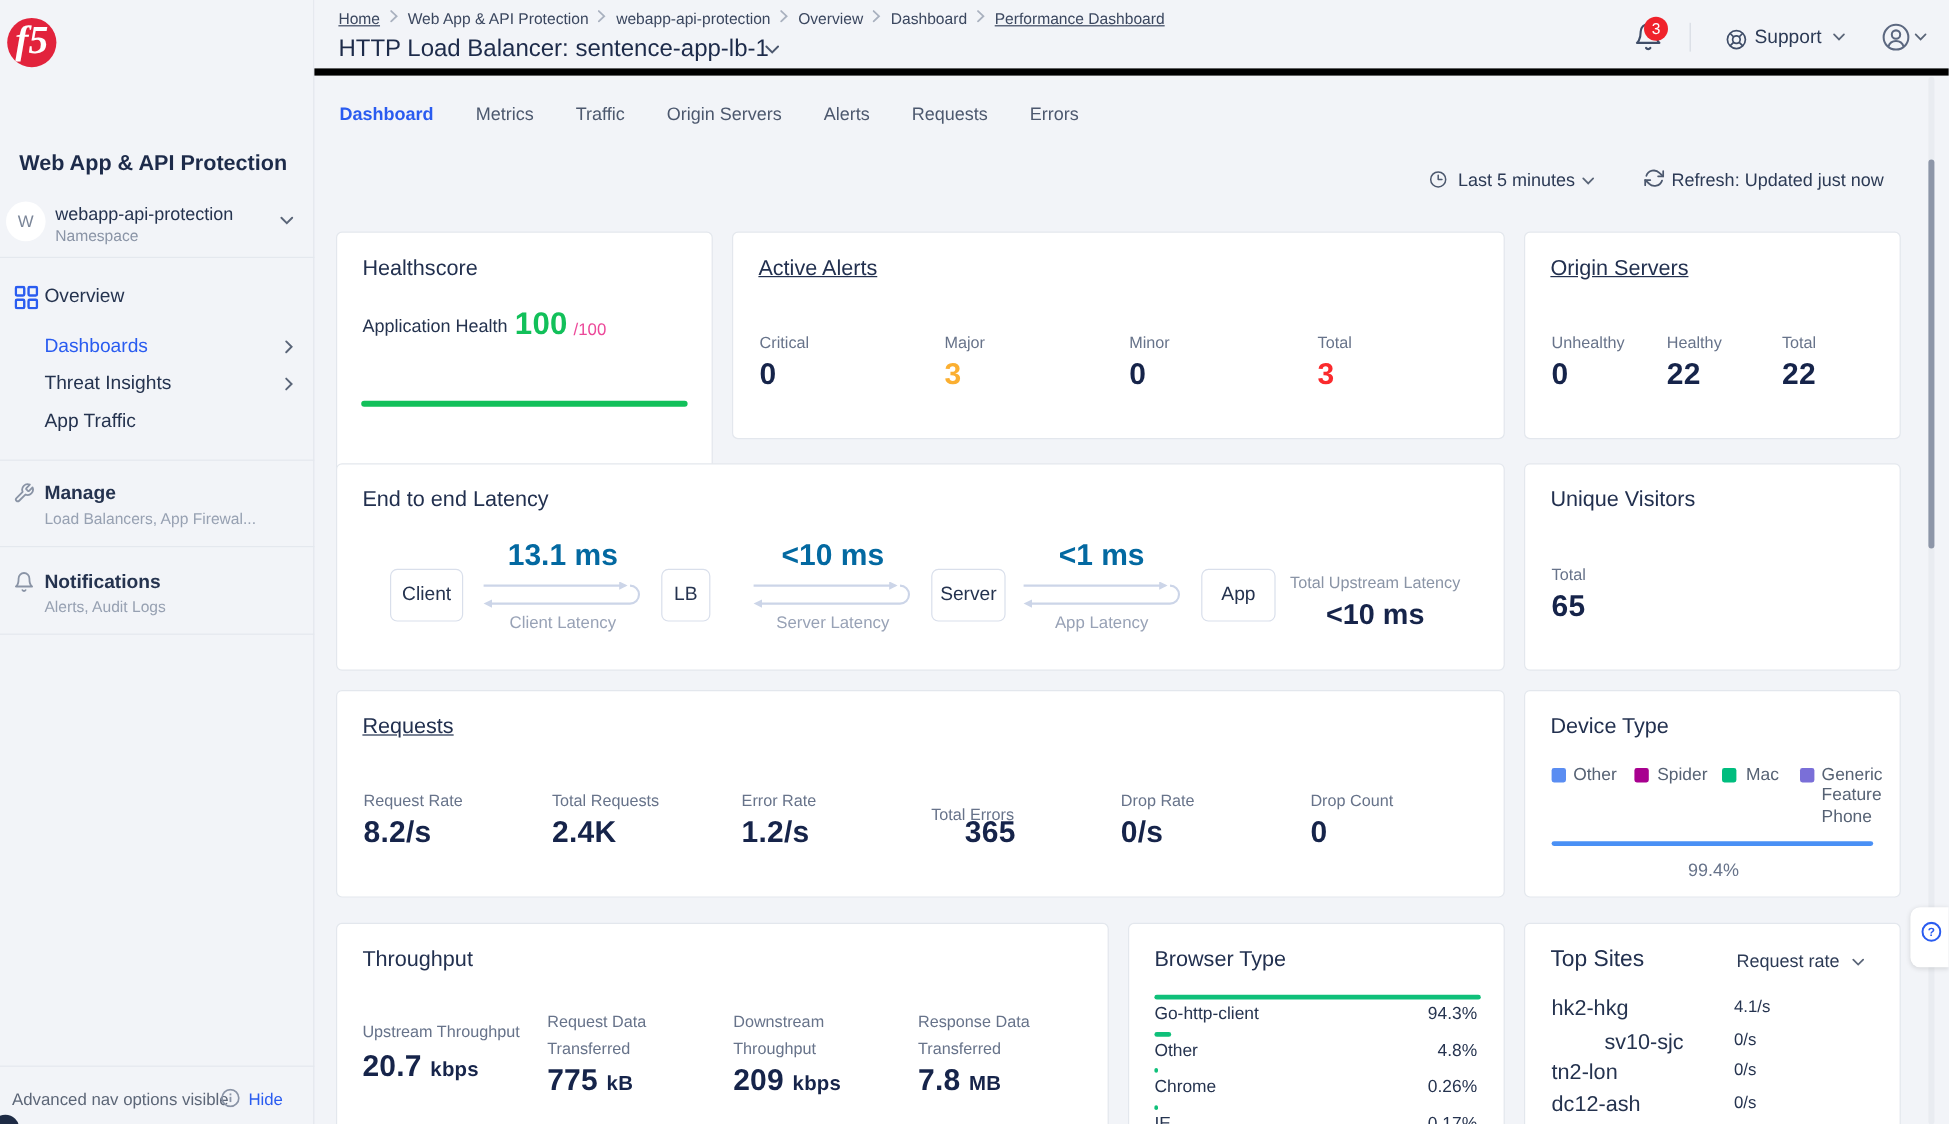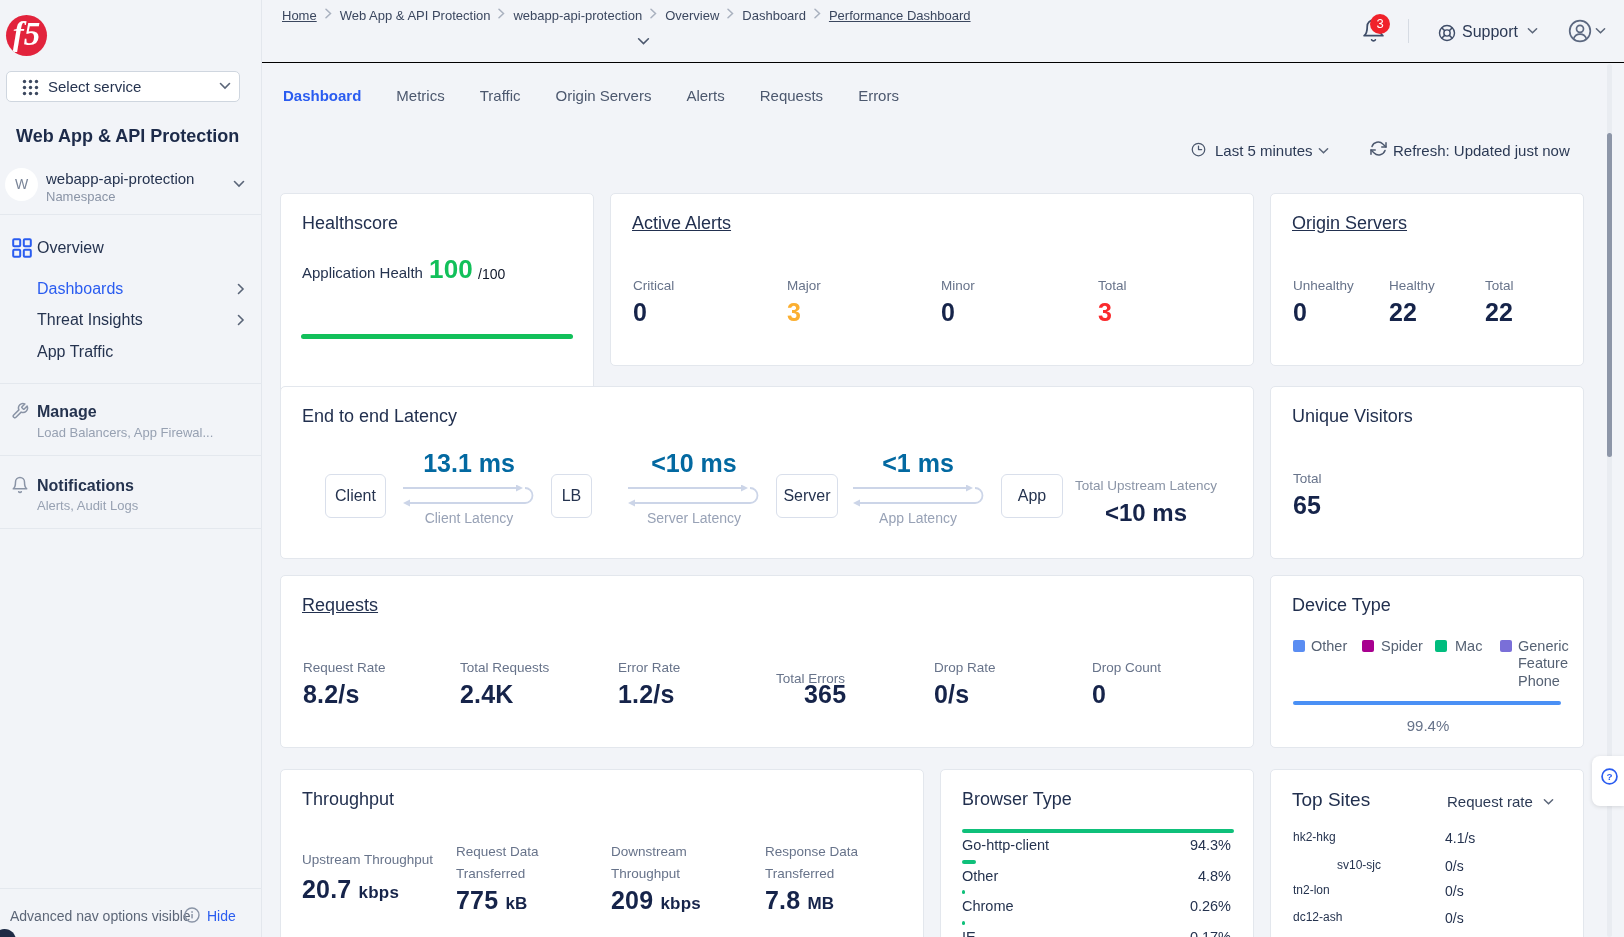--- a/index.html
+++ b/index.html
@@ -13,21 +13,21 @@
 #selsvc .txt { position:absolute; left:41px; top:6px; font-size:15px; color:#25334f; }
 .navtitle { position:absolute; left:16px; top:126px; font-size:18px; font-weight:bold; color:#1d2b4a; }
 #nsava { position:absolute; left:5px; top:168px; width:33px; height:33px; border-radius:50%; background:#ffffff; color:#7a8598; font-size:14px; text-align:center; line-height:33px; }
 #nsname { position:absolute; left:46px; top:170px; font-size:15px; color:#25334f; }
 #nssub  { position:absolute; left:46px; top:189px; font-size:13px; color:#8a94a6; }
 .sep { position:absolute; left:0; width:262px; height:1px; background:#e4e8ee; }
 .navrow { position:absolute; font-size:16px; color:#25334f; }
 .navsub { position:absolute; font-size:13px; color:#97a1b2; }
 .blue { color:#2a5cf0; }
 
-#header { position:absolute; left:262px; top:0; width:1362px; height:63px; background:#f2f4f8; border-bottom:1px solid #000000; }
+#header { position:absolute; left:262px; top:0; width:1362px; height:63px; background:#f2f4f8; border-bottom:6px solid #000000; }
 #crumbs { position:absolute; left:20px; top:8px; font-size:13px; color:#3b475f; white-space:nowrap; }
 #crumbs svg { margin:0 8px; vertical-align:1px; }
 #crumbs .und { text-decoration:underline; }
 #pagetitle { position:absolute; left:20px; top:30px; font-size:20px; font-weight:500; color:#1d2b4a; }
 
 #tabs { position:absolute; left:283px; top:87px; font-size:15px; color:#4c586e; }
 #tabs span { margin-right:35px; }
 #tabs .active { color:#2a5cf0; font-weight:bold; }
 
 .toolbar { position:absolute; top:142px; font-size:15px; color:#2c3a55; }
@@ -44,51 +44,32 @@
 
 .lbox { position:absolute; top:87px; height:44px; border:1px solid #d9dfeb; border-radius:6px; background:#fff; font-size:16px; color:#25334f; text-align:center; line-height:42px; }
 .lval { position:absolute; top:62px; font-size:25px; font-weight:bold; color:#0369a1; text-align:center; }
 .llab { position:absolute; top:123px; font-size:14px; color:#98a2b6; text-align:center; }
 .larrow { position:absolute; top:98px; }
 
 .brow-bar { position:absolute; left:21px; height:4px; background:#0fc07a; border-radius:2px; }
 .brow-name { position:absolute; left:21px; font-size:14.5px; color:#25334f; }
 .brow-pct { position:absolute; right:22px; font-size:14.5px; color:#25334f; }
 
-.site-name { position:absolute; left:22px; font-size:12px; color:#25334f; }
+.site-name { position:absolute; left:22px; font-size:18px; color:#25334f; }
 .site-val { position:absolute; left:174px; font-size:14px; color:#25334f; }
 
 #scrolltrack { position:absolute; left:1607px; top:64px; width:5px; height:873px; background:#e9ecf1; border-radius:3px; }
 #scrollthumb { position:absolute; left:1607px; top:133px; width:5px; height:324px; background:#8d96a8; border-radius:3px; }
 #helpbtn { position:absolute; left:1592px; top:756px; width:32px; height:50px; background:#fff; border-radius:8px 0 0 8px; box-shadow:0 1px 4px rgba(0,0,0,0.12); }
 </style>
 </head>
 <body>
 
 <div id="sidebar">
   <div id="logo">f5</div>
-  <div id="selsvc">
-    <svg class="abs" style="left:15px;top:7px" width="17" height="17" viewBox="0 0 17 17">
-      <g fill="#3c485f">
-          <circle cx="2.5" cy="2.5" r="1.7"></circle>
-          <circle cx="8.5" cy="2.5" r="1.7"></circle>
-          <circle cx="14.5" cy="2.5" r="1.7"></circle>
-          <circle cx="2.5" cy="8.5" r="1.7"></circle>
-          <circle cx="8.5" cy="8.5" r="1.7"></circle>
-          <circle cx="14.5" cy="8.5" r="1.7"></circle>
-          <circle cx="2.5" cy="14.5" r="1.7"></circle>
-          <circle cx="8.5" cy="14.5" r="1.7"></circle>
-          <circle cx="14.5" cy="14.5" r="1.7"></circle>
-        </g>
-    </svg>
-    <span class="txt">Select service</span>
-    <svg class="abs" style="left:212px;top:10px" width="12" height="8" viewBox="0 0 12 8">
-        <path d="M1.5 1.5 L6 6 L10.5 1.5" stroke="#5a6578" stroke-width="1.6" fill="none" stroke-linecap="round"></path>
-      </svg>
-  </div>
   <div class="navtitle">Web App &amp; API Protection</div>
   <div id="nsava">W</div>
   <div id="nsname">webapp-api-protection</div>
   <div id="nssub">Namespace</div>
   <svg class="abs" style="left:233px;top:180px" width="12" height="8" viewBox="0 0 12 8">
       <path d="M1.5 1.5 L6 6 L10.5 1.5" stroke="#5a6578" stroke-width="1.6" fill="none" stroke-linecap="round"></path>
     </svg>
   <div class="sep" style="top:214px"></div>
 
   <svg class="abs" style="left:12px;top:238px" width="20" height="20" viewBox="0 0 20 20">
@@ -141,20 +122,21 @@
         <path d="M1 1.2 L5.5 5.5 L1 9.8" stroke="#a9b1bf" stroke-width="1.5" fill="none" stroke-linecap="round"></path>
       </svg>Web App &amp; API Protection<svg width="7" height="11" viewBox="0 0 7 11">
         <path d="M1 1.2 L5.5 5.5 L1 9.8" stroke="#a9b1bf" stroke-width="1.5" fill="none" stroke-linecap="round"></path>
       </svg>webapp-api-protection<svg width="7" height="11" viewBox="0 0 7 11">
         <path d="M1 1.2 L5.5 5.5 L1 9.8" stroke="#a9b1bf" stroke-width="1.5" fill="none" stroke-linecap="round"></path>
       </svg>Overview<svg width="7" height="11" viewBox="0 0 7 11">
         <path d="M1 1.2 L5.5 5.5 L1 9.8" stroke="#a9b1bf" stroke-width="1.5" fill="none" stroke-linecap="round"></path>
       </svg>Dashboard<svg width="7" height="11" viewBox="0 0 7 11">
         <path d="M1 1.2 L5.5 5.5 L1 9.8" stroke="#a9b1bf" stroke-width="1.5" fill="none" stroke-linecap="round"></path>
       </svg><span class="und">Performance Dashboard</span></div>
+  <div id="pagetitle">HTTP Load Balancer: sentence-app-lb-1</div>
   <svg class="abs" style="left:375px;top:37px" width="13" height="9" viewBox="0 0 12 8">
       <path d="M1.5 1.5 L6 6 L10.5 1.5" stroke="#4c586e" stroke-width="1.5" fill="none" stroke-linecap="round"></path>
     </svg>
 
   <svg class="abs" style="left:1099px;top:18px" width="25" height="25" viewBox="0 0 24 24">
       <path fill="none" stroke="#3f4d68" stroke-width="1.7" stroke-linecap="round" stroke-linejoin="round" d="M18 8A6 6 0 0 0 6 8c0 7-3 9-3 9h18s-3-2-3-9"></path>
       <path fill="none" stroke="#3f4d68" stroke-width="1.7" stroke-linecap="round" d="M13.73 21a2 2 0 0 1-3.46 0"></path>
     </svg>
   <div style="position:absolute;left:1108px;top:14px;width:20px;height:20px;border-radius:50%;background:#f0222b;color:#fff;font-size:13px;text-align:center;line-height:20px;">3</div>
   <div style="position:absolute;left:1146px;top:19px;width:1px;height:24px;background:#d6dbe3;"></div>
@@ -202,21 +184,21 @@
       <polyline points="1.4 20.2 1.4 14.2 7.4 14.2"></polyline>
       <path d="M21.2 14.8a9.3 9.3 0 0 1-15.35 3.47L1.4 14.2"></path>
     </g>
   </svg>
 <div class="toolbar" style="left:1393px;">Refresh: Updated just now</div>
 
 <div class="card" style="left:280px;top:193px;width:314px;height:204px;">
   <div class="ctitle">Healthscore</div>
   <div class="mlabel" style="left:21px;top:70px;font-size:15px;color:#25334f;">Application Health</div>
   <div class="mval green" style="left:148px;top:60px;font-size:26px;">100</div>
-  <div style="position:absolute;left:197px;top:72px;font-size:14px;color:#0f172a;">/100</div>
+  <div style="position:absolute;left:197px;top:72px;font-size:14px;color:#ec4899;">/100</div>
   <div style="position:absolute;left:20px;top:140px;width:272px;height:5px;background:#12c05a;border-radius:3px;"></div>
 </div>
 
 <div class="card" style="left:610px;top:193px;width:644px;height:173px;">
   <div class="ctitle und">Active Alerts</div>
   <div class="mlabel" style="left:22px;top:84px;">Critical</div>
   <div class="mval" style="left:22px;">0</div>
   <div class="mlabel" style="left:176px;top:84px;">Major</div>
   <div class="mval amber" style="left:176px;">3</div>
   <div class="mlabel" style="left:330px;top:84px;">Minor</div>

